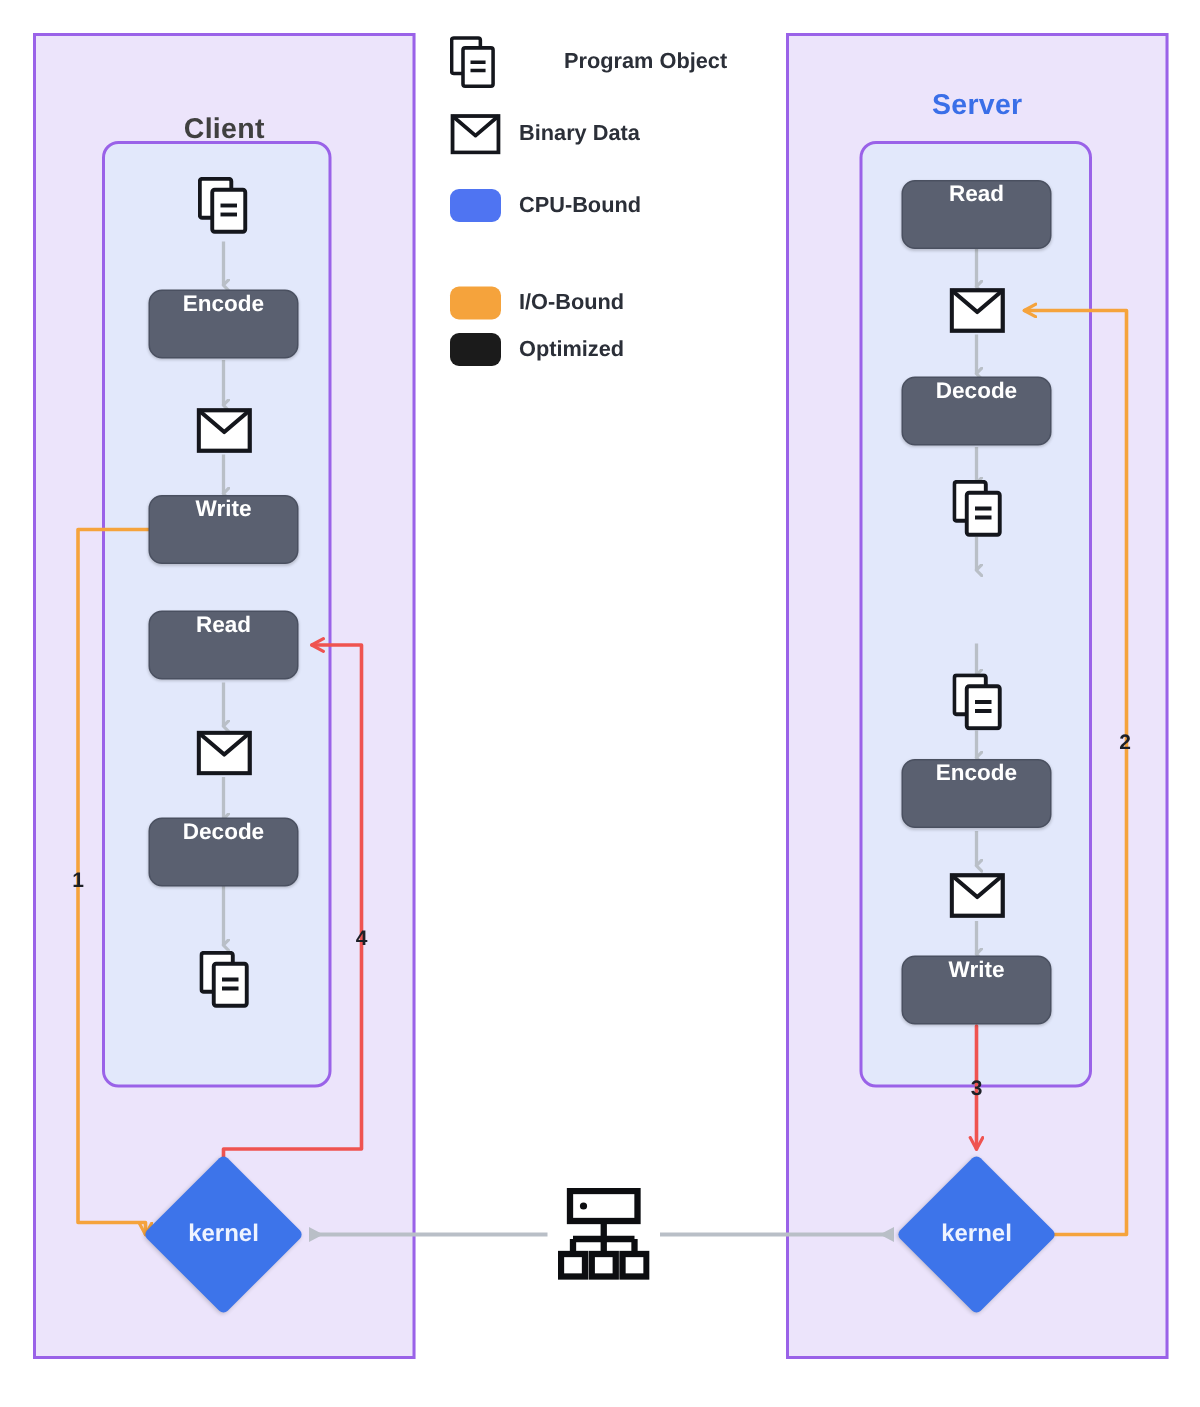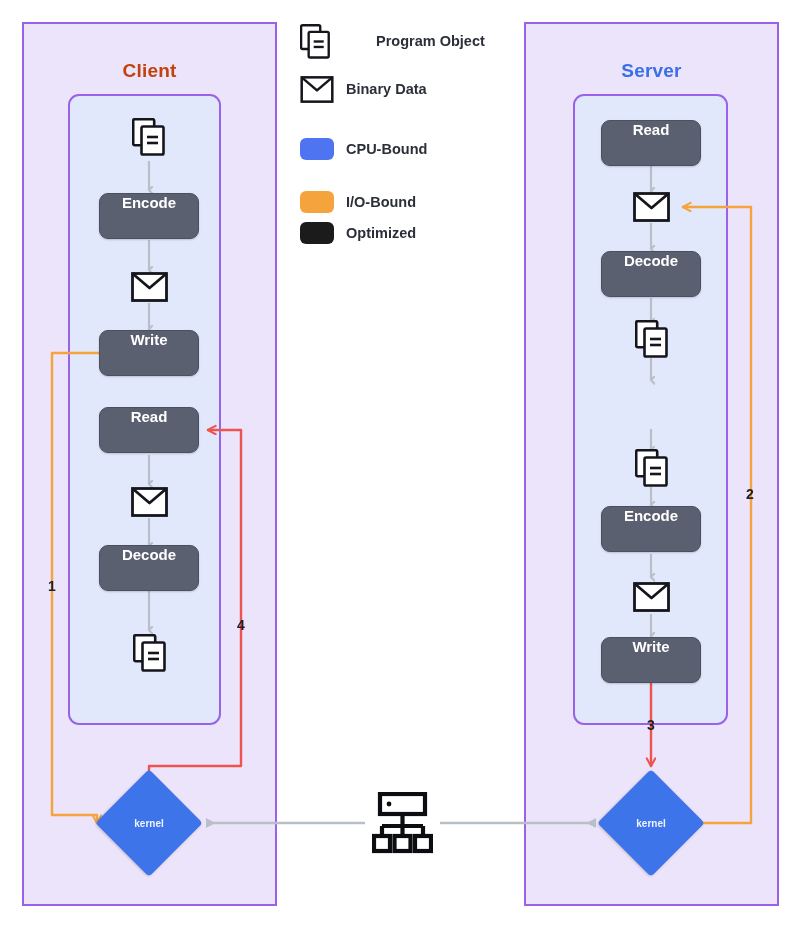--- a/index.html
+++ b/index.html
@@ -6,21 +6,21 @@
   body{width:800px;height:938px;position:relative;
        font-family:"Liberation Sans","DejaVu Sans",sans-serif;
        -webkit-font-smoothing:antialiased;}
   #stage{position:absolute;left:0;top:0;width:800px;height:938px;overflow:hidden;}
 
   
   .panel{position:absolute;background:#ece4fb;border:2px solid #9a62e8;box-sizing:border-box;}
   .panel-title{position:absolute;width:100%;text-align:center;font-size:19px;font-weight:bold;letter-spacing:.2px;}
   #client-panel{left:22px;top:22px;width:255px;height:884px;}
   #server-panel{left:524px;top:22px;width:255px;height:884px;}
-  #client-title{top:36px;color:#c2410c;}
+  #client-title{top:52px;color:#404040;}
   #server-title{top:36px;color:#3a6fe8;}
 
   
   .inner{position:absolute;background:#e2e8fb;border:2px solid #9a62e8;border-radius:11px;box-sizing:border-box;}
   #client-inner{left:68px;top:94px;width:153px;height:631px;}
   #server-inner{left:573px;top:94px;width:155px;height:631px;}
 
   
   .node{position:absolute;background:#5a6070;border:1px solid #4a5060;border-radius:9px;
         color:#ffffff;font-size:15px;font-weight:bold;display:flex;align-items:flex-start;
@@ -31,21 +31,21 @@
            justify-content:center;box-sizing:border-box;
            box-shadow:0 1px 3px rgba(0,0,0,.2);}
 
   
   .kernel{position:absolute;width:100px;height:100px;}
   .kernel .dia{position:absolute;left:12px;top:12px;width:76px;height:76px;
                background:#3d74ea;transform:rotate(45deg);border-radius:4px;
                box-shadow:0 1px 3px rgba(0,0,0,.2);}
   .kernel .klabel{position:absolute;left:0;top:0;width:100px;height:100px;
                   display:flex;align-items:center;justify-content:center;
-                  color:#eef3ff;font-size:10px;font-weight:bold;}
+                  color:#eef3ff;font-size:16px;font-weight:bold;}
 
   
   .ico{position:absolute;}
   .ico svg{display:block;}
 
   
   #legend{position:absolute;left:300px;top:24px;width:215px;}
   .leg-row{position:absolute;left:0;height:34px;display:flex;align-items:center;}
   .leg-ico{width:46px;display:flex;align-items:center;justify-content:flex-start;}
   .leg-sw{width:34px;height:22px;border-radius:6px;}
@@ -265,21 +265,21 @@
     <div class="leg-row" style="top:48px;">
       <span class="leg-ico">
         <svg width="34" height="27" viewBox="0 0 37 30">
           <rect x="1.5" y="1.5" width="34" height="27" fill="#ffffff" stroke="#14161c" stroke-width="2.8"></rect>
           <path d="M1.5,1.5 L18.5,16 L35.5,1.5" fill="none" stroke="#14161c" stroke-width="2.8" stroke-linejoin="round"></path>
         </svg>
       </span>
       <span class="leg-txt">Binary Data</span>
     </div>
 
-    <div class="leg-row" style="top:108px;">
+    <div class="leg-row" style="top:96px;">
       <span class="leg-ico">
         <span class="leg-sw" style="background:#4f74f2;"></span>
       </span>
       <span class="leg-txt">CPU-Bound</span>
     </div>
 
     <div class="leg-row" style="top:161px;">
       <span class="leg-ico">
         <span class="leg-sw" style="background:#f5a33c;"></span>
       </span>

